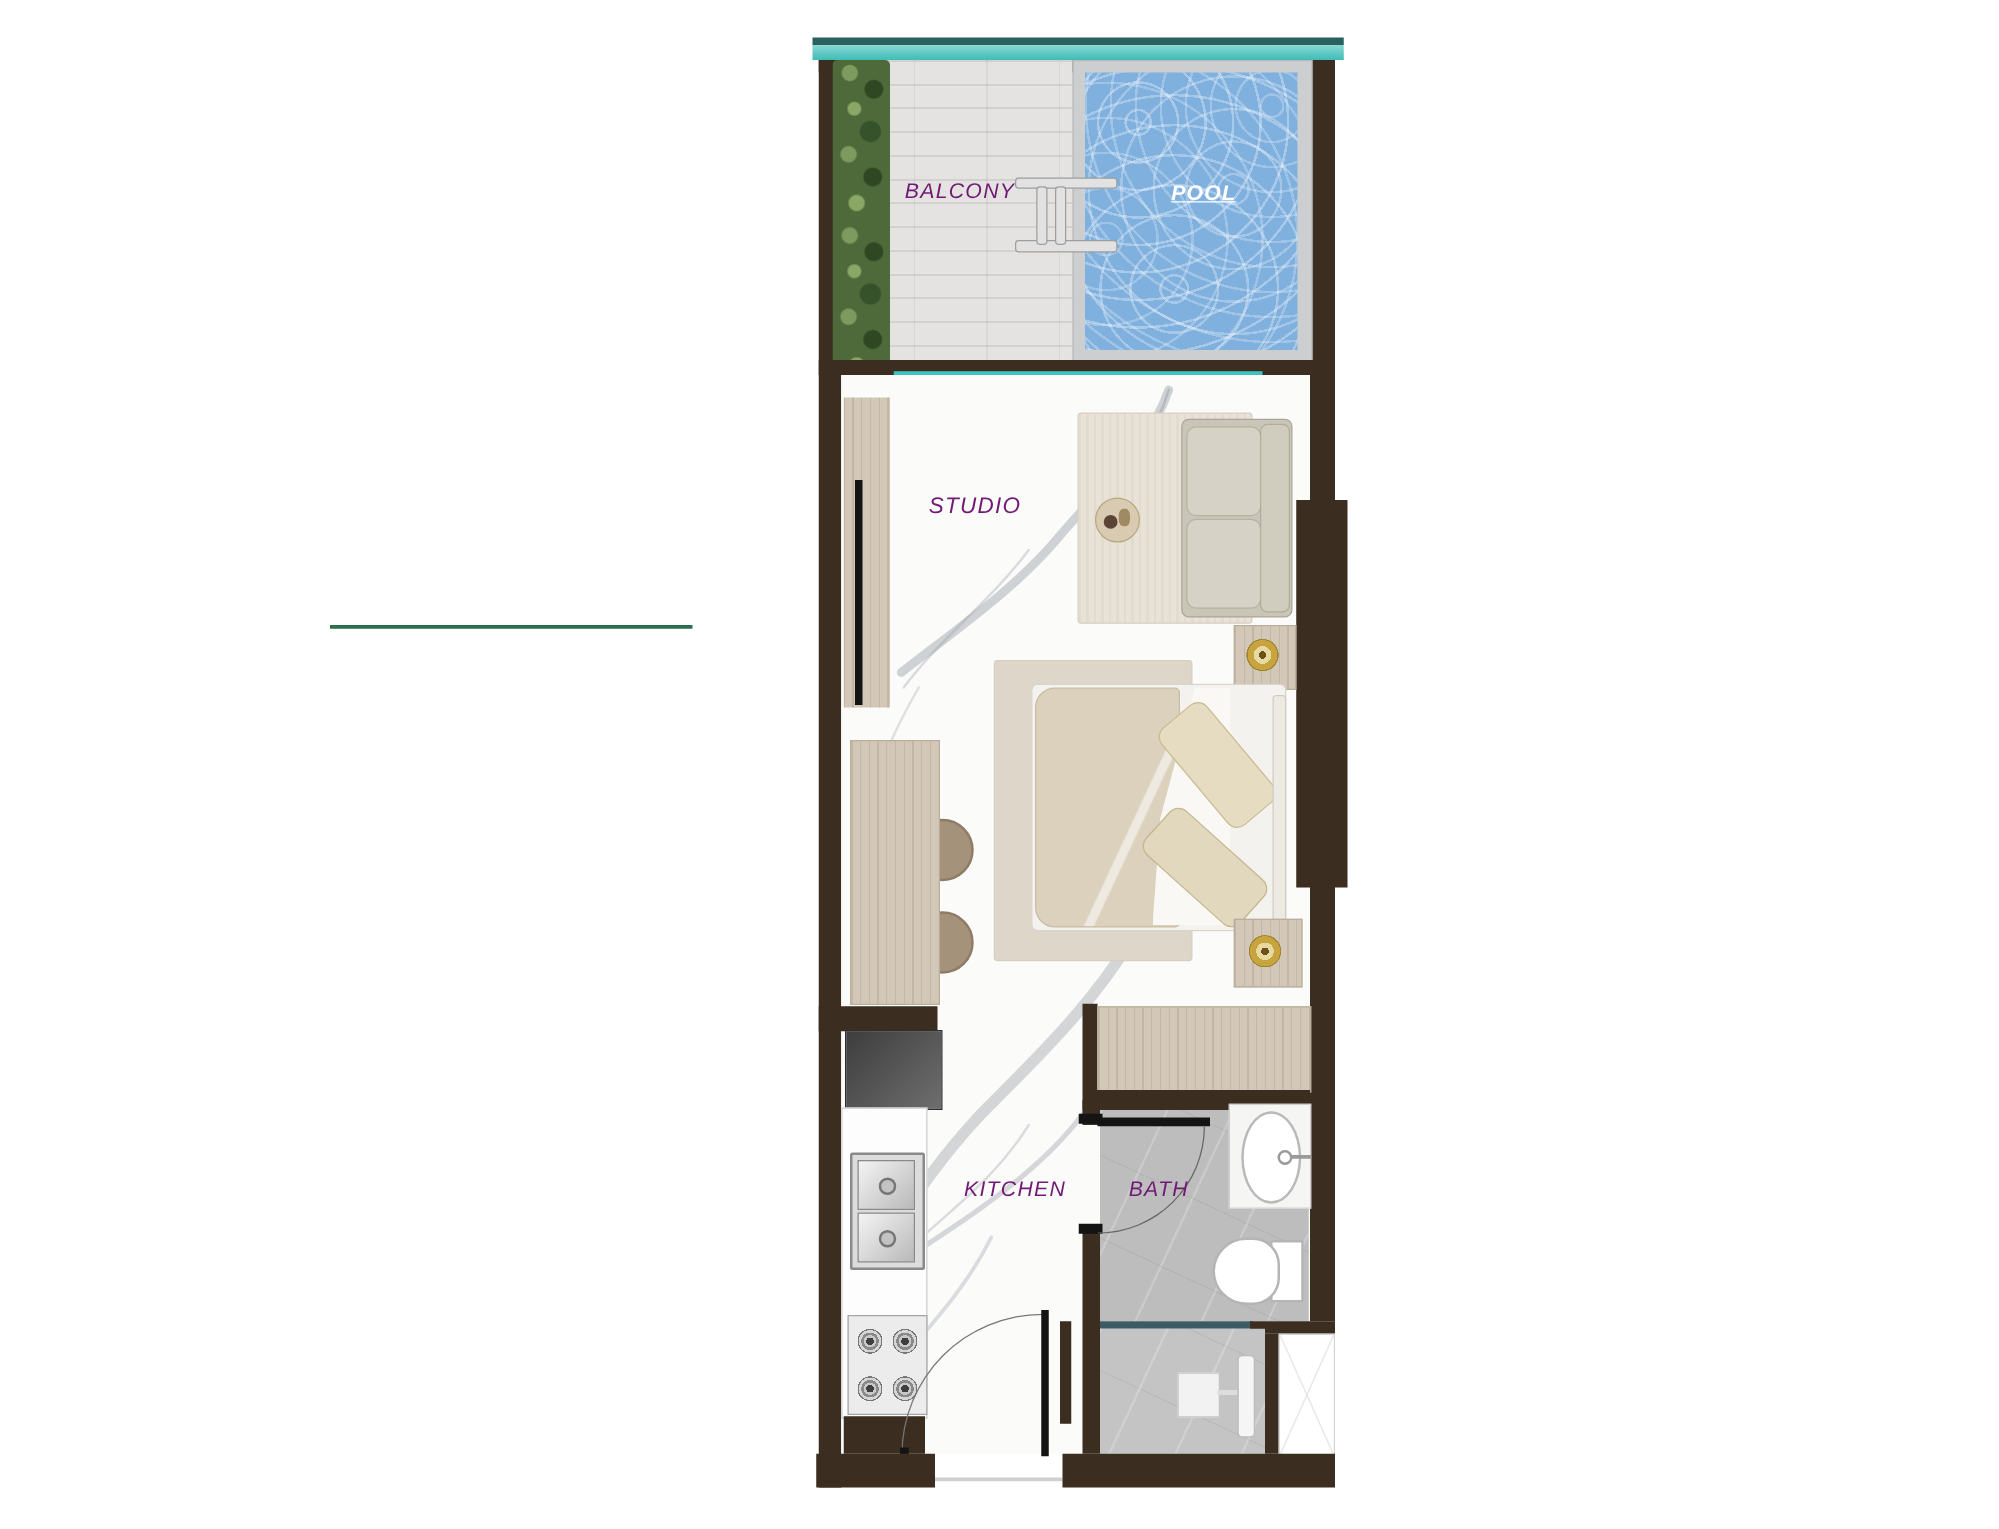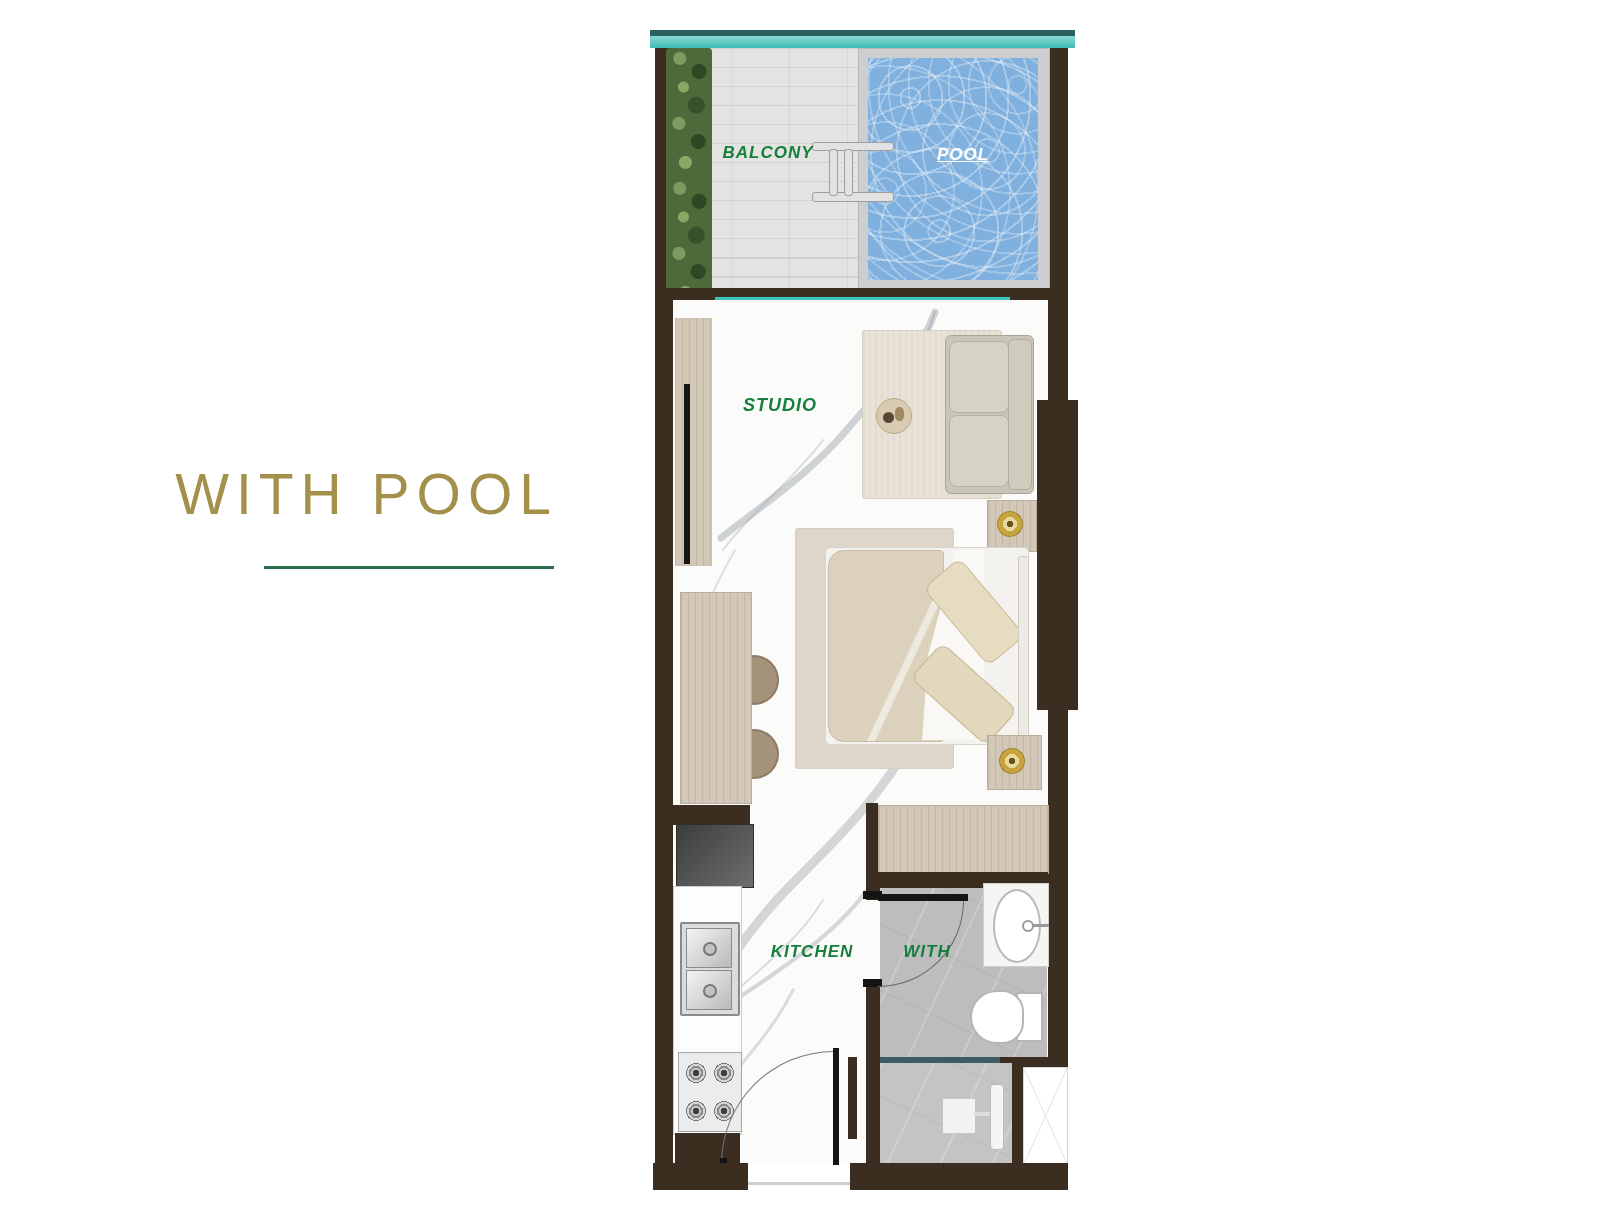--- a/index.html
+++ b/index.html
@@ -42,36 +42,35 @@
   .teal-top{background:linear-gradient(180deg,#8ad8d3,#3fbcb7);}
   .marble{background:#fbfbfa;}
   .wood{background-color:var(--wood-beige);
         background-image:repeating-linear-gradient(90deg, rgba(120,100,80,.18) 0 1px, transparent 1px 7px);}
   .rug{background-color:#e8e2d7;border:1px solid #d6cec1;border-radius:3px;
        background-image:repeating-linear-gradient(90deg, rgba(0,0,0,.03) 0 2px, transparent 2px 6px);}
   .tile{background-color:var(--bath-gray);
         background-image:repeating-linear-gradient(115deg, rgba(255,255,255,.20) 0 2px, transparent 2px 48px),
                          repeating-linear-gradient(25deg,  rgba(0,0,0,.05) 0 1px, transparent 1px 60px);}
   .fixture{background:#ffffff;border:2px solid #b5b5b5;}
-  .label{font-style:italic;font-weight:700;color:#15803d;font-size:17px;letter-spacing:1px;
+  .label{font-style:italic;font-weight:400;color:#701a75;font-size:17px;letter-spacing:1px;
          transform:translate(-50%,-50%);white-space:nowrap;}
   .label-light{color:#ffffff;}
   .arc{border:0 solid #666;}
   .black{background:#141414;}
   .lamp{border-radius:50%;background:radial-gradient(circle,#6b5318 0 3px,#e8d9a0 3px 7px,#c8a43e 7px 12px,#9d8332 12px 13px,transparent 13px);}
   .burner{border-radius:50%;background:radial-gradient(circle,#3f3f3f 0 3px,#c9c9c9 3px 5px,#8a8a8a 5px 7px,#d6d6d6 7px 9px,#777 9px 10px,transparent 10px);}
   .basin{background:linear-gradient(135deg,#f4f4f4,#b9b9b9);border:1px solid #8a8a8a;}
 </style>
 </head>
 <body>
 
 <div class="canvas">
 
   <div class="title-block">
-    <div class="title-sub">WITH POOL</div>
     <div class="title-divider"></div>
   </div>
 
   <div class="plan">
 
     <div class="abs" style="left:0;top:0;width:425px;height:6px;background:#2a615e;"></div>
     <div class="abs teal-top" style="left:0;top:6px;width:425px;height:12px;"></div>
 
     <div class="abs wall" style="left:5px;top:18px;width:413px;height:10px;"></div>
     <div class="abs wall" style="left:5px;top:18px;width:18px;height:1142px;"></div>
@@ -165,21 +164,21 @@
     <div class="abs wood" style="left:228px;top:775px;width:169px;height:67px;border:1px solid #b9ad9c;"></div>
 
     <div class="abs wall" style="left:216px;top:842px;width:182px;height:16px;"></div>
     <div class="abs tile" style="left:230px;top:858px;width:167px;height:169px;"></div>
     <div class="abs wall" style="left:216px;top:850px;width:14px;height:20px;"></div>
     <div class="abs wall" style="left:216px;top:953px;width:14px;height:180px;"></div>
     <div class="abs black" style="left:213px;top:861px;width:19px;height:8px;"></div>
     <div class="abs black" style="left:213px;top:949px;width:19px;height:8px;"></div>
     <div class="abs black" style="left:228px;top:864px;width:90px;height:7px;"></div>
     <div class="abs arc" style="left:228px;top:871px;width:85px;height:85px;border-right:1.5px solid #666;border-bottom:1.5px solid #666;border-bottom-right-radius:100% 100%;"></div>
-    <div class="abs label" style="left:277px;top:922px;">WITH</div>
+    <div class="abs label" style="left:277px;top:922px;">BATH</div>
 
     <div class="abs" style="left:333px;top:853px;width:64px;height:82px;background:#f5f5f4;border:1px solid #cfcfcf;">
       <div class="abs" style="left:9px;top:5px;width:44px;height:70px;border-radius:50%;background:#ffffff;border:2px solid #b9b9b9;">
         <div class="abs" style="left:27px;top:29px;width:8px;height:8px;border-radius:50%;border:2px solid #9a9a9a;"></div>
         <div class="abs" style="left:38px;top:33px;width:16px;height:3px;background:#9a9a9a;"></div>
       </div>
     </div>
 
     <div class="abs fixture" style="left:366px;top:962px;width:23px;height:46px;border-radius:2px;"></div>
     <div class="abs fixture" style="left:320px;top:960px;width:50px;height:50px;border-radius:50% 40% 40% 50%;"></div>

